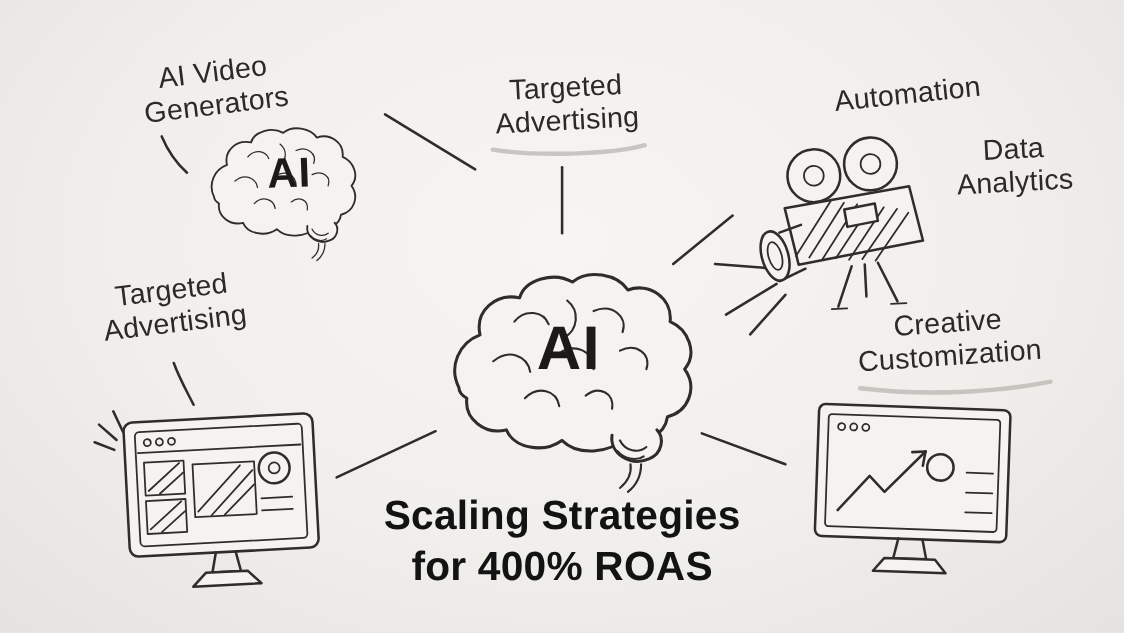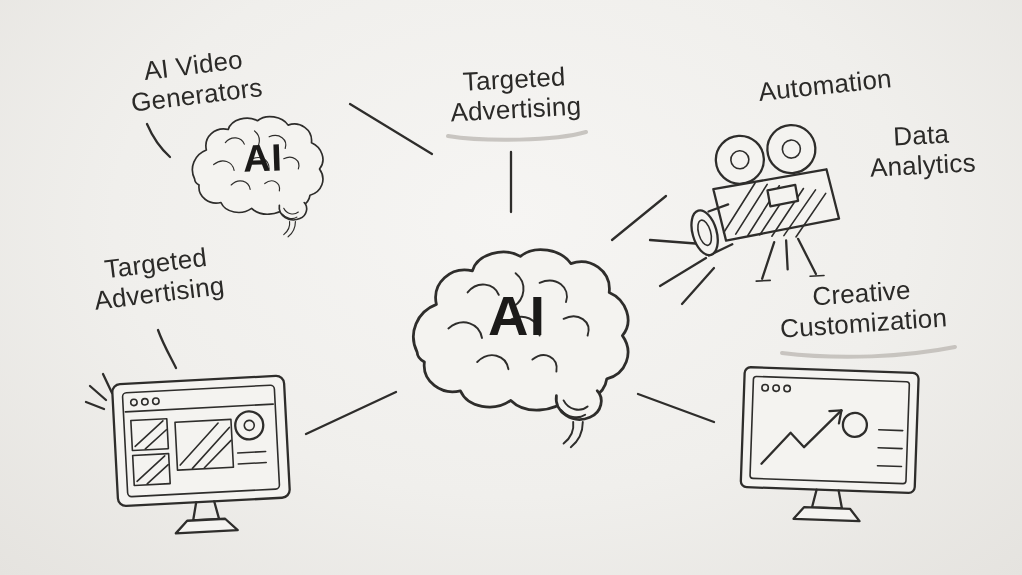--- a/index.html
+++ b/index.html
@@ -169,14 +169,18 @@
   </div>
 
   <div class="label" style="left:755px; top:278px; width:215px; transform:rotate(-4deg);">
     <span class="ln">Creative</span>
     <span class="ln">Customization</span>
   </div>
 
   <div class="ai-text ai-small">AI</div>
   <div class="ai-text ai-center">AI</div>
 
+  <div class="title-block">
+    <span class="ln" style="display:block;">Scaling Strategies</span>
+    <span class="ln" style="display:block;">for 400% ROAS</span>
+  </div>
 
 </div>
 
 </body></html>

